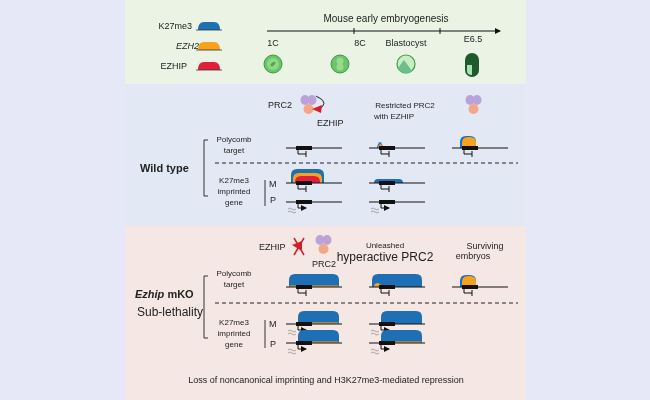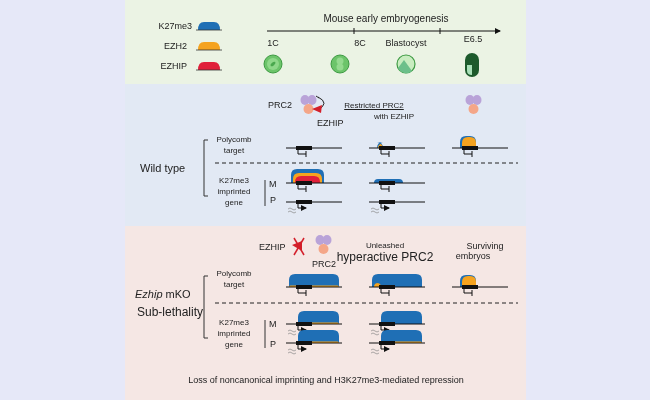--- a/index.html
+++ b/index.html
@@ -5,42 +5,42 @@
   html,body{margin:0;padding:0;}
   body{width:650px;height:400px;background:#e6e8f8;position:relative;overflow:hidden;font-family:"Liberation Sans",sans-serif;color:#222;}
   .panel{position:absolute;left:125px;width:401px;}
   #p1{top:0;height:84px;background:#ebf3e4;}
   #p2{top:84px;height:142px;background:#e2e9f4;}
   #p3{top:226px;height:174px;background:#f5e7e4;}
   .t{position:absolute;white-space:nowrap;font-size:9px;line-height:10px;}
   .c{text-align:left;transform:translateX(-50%);}
   .r{text-align:right;transform:translateX(-100%);}
   svg.layer{position:absolute;left:0;top:0;width:650px;height:400px;}
-  .big{font-size:11px;font-weight:normal;}
+  .big{font-size:11px;font-weight:bold;}
 </style>
 </head>
 <body>
 
 <div class="panel" id="p1"></div>
 <div class="panel" id="p2"></div>
 <div class="panel" id="p3"></div>
 
 <div class="t r" style="left:192px;top:21px;">K27me3</div>
-<div class="t r" style="left:187px;top:41px;">EZH2</div>
+<div class="t r" style="left:199px;top:41px;font-style:italic;">EZH2</div>
 <div class="t r" style="left:187px;top:61px;">EZHIP</div>
 
 <div class="t c" style="left:386px;top:14px;font-size:10px;">Mouse early embryogenesis</div>
 <div class="t c" style="left:273px;top:38px;">1C</div>
 <div class="t c" style="left:340px;top:38px;margin-left:20px;">8C</div>
 <div class="t c" style="left:406px;top:38px;">Blastocyst</div>
 <div class="t c" style="left:473px;top:23px;margin-top:11px;">E6.5</div>
 
 <div class="t" style="left:268px;top:100px;">PRC2</div>
 <div class="t" style="left:317px;top:118px;">EZHIP</div>
-<div class="t c" style="left:374px;top:101px;font-size:8px;text-decoration:underline;">Restricted PRC2</div>
+<div class="t c" style="left:405px;top:101px;font-size:8px;">Restricted PRC2</div>
 <div class="t c" style="left:385px;top:112px;font-size:8px;margin-left:9px;">with EZHIP</div>
 <div class="t c" style="left:234px;top:135px;font-size:8px;">Polycomb</div>
 <div class="t c" style="left:234px;top:146px;font-size:8px;">target</div>
 <div class="t big" style="left:140px;top:163px;">Wild type</div>
 <div class="t c" style="left:234px;top:176px;font-size:8px;">K27me3</div>
 <div class="t c" style="left:234px;top:187px;font-size:8px;">imprinted</div>
 <div class="t c" style="left:234px;top:198px;font-size:8px;">gene</div>
 <div class="t" style="left:269px;top:179px;">M</div>
 <div class="t" style="left:270px;top:195px;">P</div>
 

